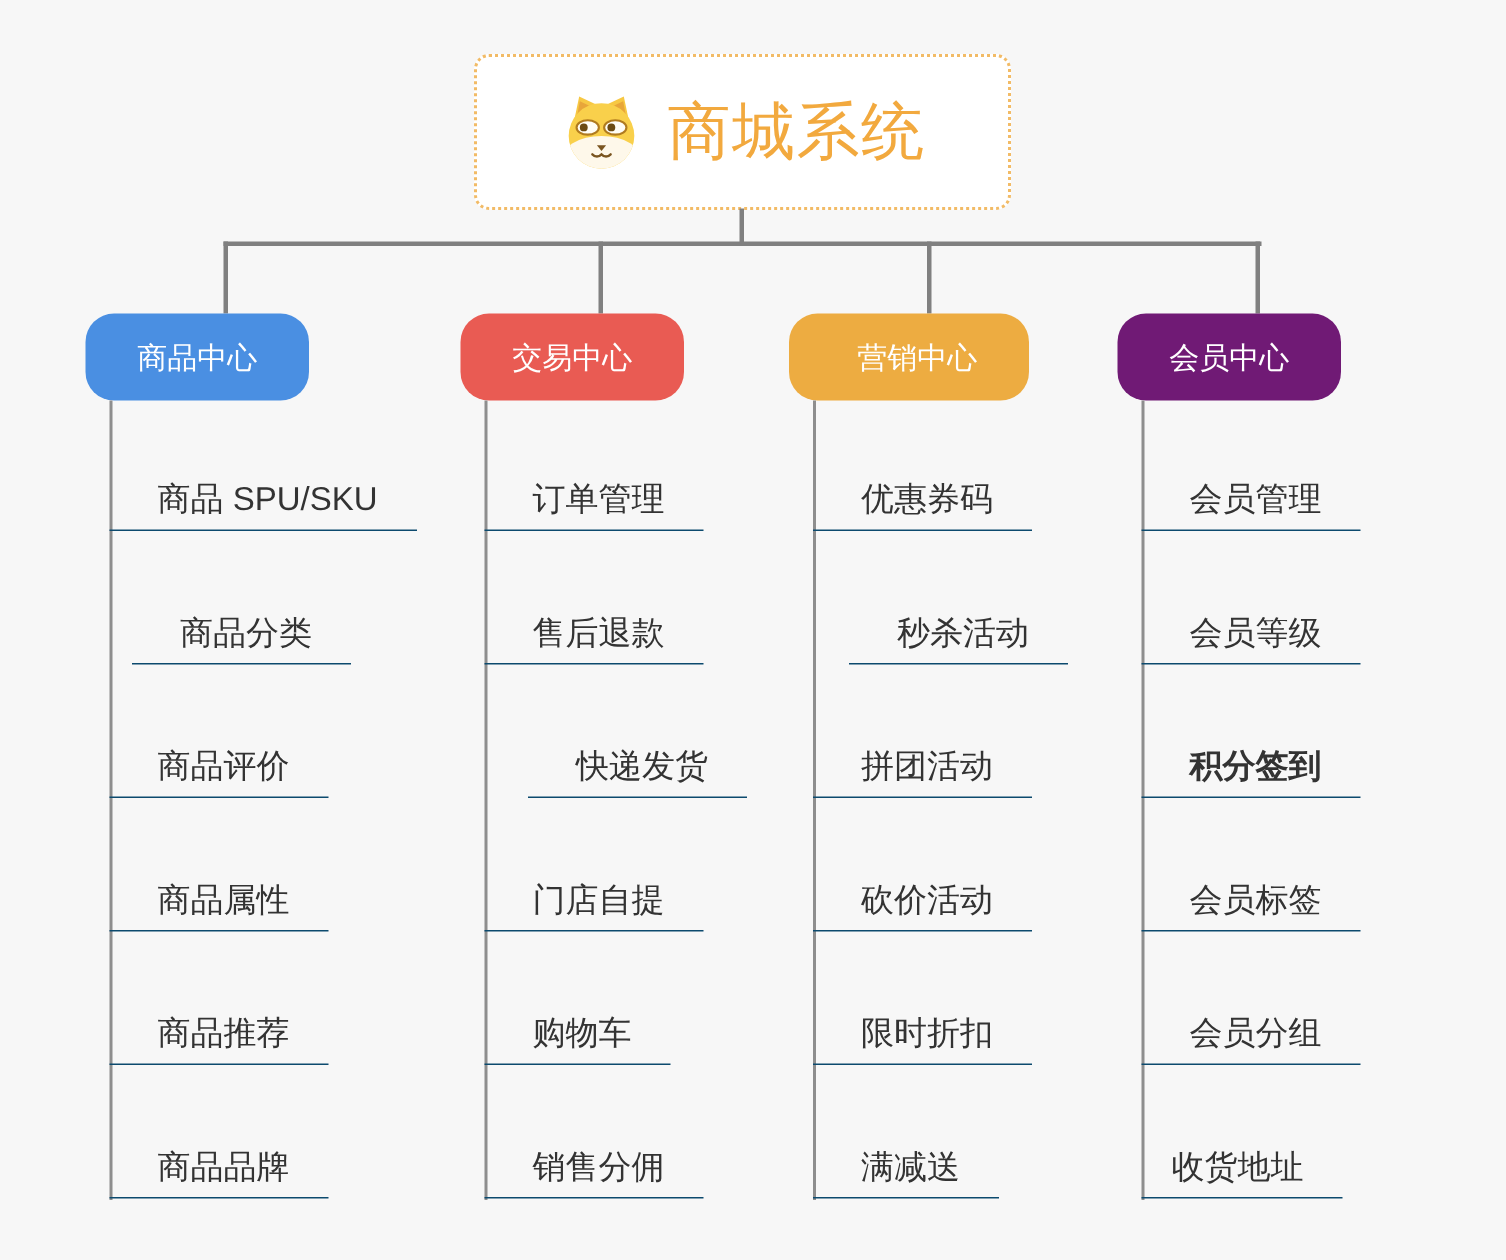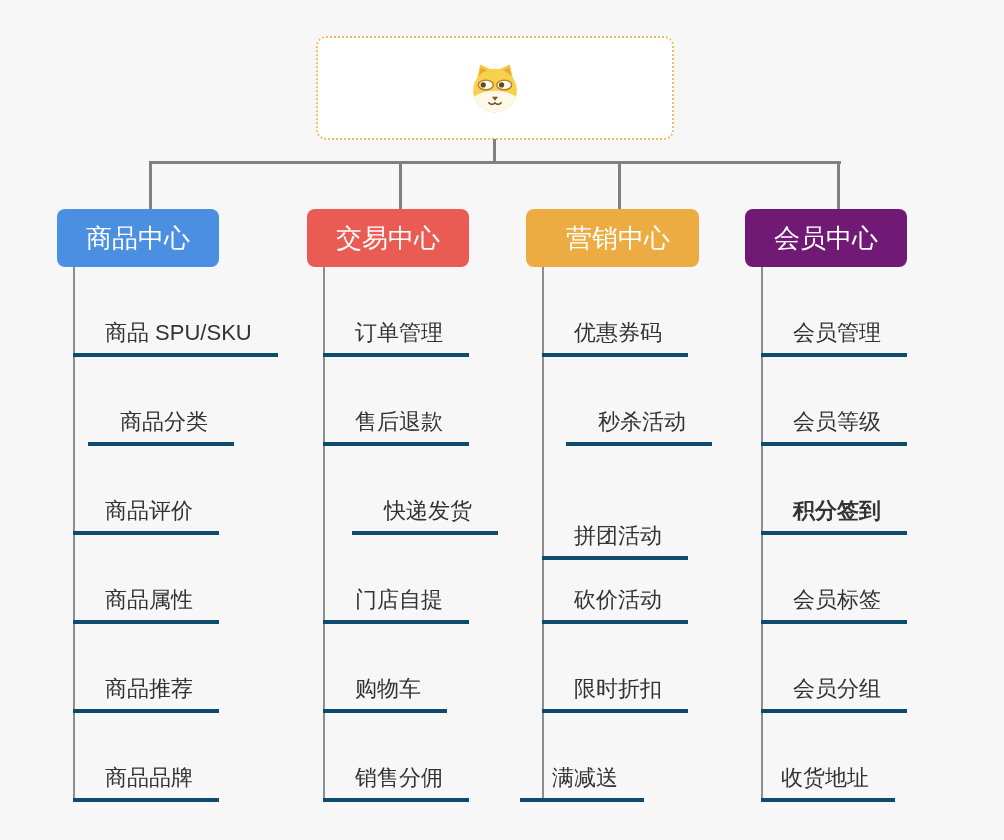--- a/index.html
+++ b/index.html
@@ -25,41 +25,41 @@
     letter-spacing:1px;
     color:#F2A93E;
     white-space:nowrap;
   }
 
   
   .conn{position:absolute;background:#808080;}
 
   
   .branch-node{
-    position:absolute;top:209px;width:162px;height:58px;
-    border-radius:8px;
+    position:absolute;top:209px;width:149px;height:58px;
+    border-radius:19px;
     display:flex;align-items:center;justify-content:center;
-    color:#FFFFFF;font-size:26px;
+    color:#FFFFFF;font-size:20px;
     white-space:nowrap;
     cursor:default;
   }
 
   
   .vline{position:absolute;width:2px;background:#8E8E8E;}
 
   
   .leaf{
     position:absolute;
     width:max-content;
     height:38px;
     line-height:36px;
     font-size:22px;
     color:#333333;
     padding:0 26px 0 32px;
-    border-bottom:4px solid #0c4a6e;
+    border-bottom:1px solid #0c4a6e;
     white-space:nowrap;
   }
 </style>
 </head>
 <body>
 
 <div id="canvas">
 
   <div class="root-node">
     <svg width="56" height="56" viewBox="0 0 64 64" aria-hidden="true">
@@ -78,20 +78,21 @@
       <ellipse cx="32" cy="54" rx="31" ry="19" fill="#FEF8EA" clip-path="url(#headClip)"></ellipse>
 
       <ellipse cx="21.5" cy="28.5" rx="8.5" ry="5.5" fill="#FFFDF5" stroke="#B07B1F" stroke-width="1.6"></ellipse>
       <ellipse cx="42.5" cy="28.5" rx="8.5" ry="5.5" fill="#FFFDF5" stroke="#B07B1F" stroke-width="1.6"></ellipse>
       <circle cx="18.5" cy="28.5" r="3" fill="#6B4A12"></circle>
       <circle cx="39.5" cy="28.5" r="3" fill="#6B4A12"></circle>
 
       <path d="M28.5 42 h7 l-3.5 4.5 Z" fill="#7A5520"></path>
       <path d="M25 49 q3.5 3.5 7 0 q3.5 3.5 7 0" stroke="#7A5520" stroke-width="1.8" fill="none" stroke-linecap="round"></path>
     </svg>
+    <span class="root-title">商城系统</span>
   </div>
 
   <div class="conn" style="left:493px;top:139px;width:3px;height:23px;"></div>
   <div class="conn" style="left:149px;top:161px;width:692px;height:3px;"></div>
 
   <div id="branches">
       <div class="conn" style="left: 149px; top: 161px; width: 3px; height: 48px;"></div>
       <div class="branch-node" style="left: 57px; background: rgb(74, 143, 226);">商品中心</div>
       <div class="vline" style="left: 73px; top: 267px; height: 533px;"></div>
       <div class="leaf" style="left: 73px; top: 315px;">商品 SPU/SKU</div>
@@ -107,24 +108,24 @@
       <div class="leaf" style="left: 323px; top: 404px;">售后退款</div>
       <div class="leaf" style="left: 323px; top: 493px; margin-left: 29px;">快递发货</div>
       <div class="leaf" style="left: 323px; top: 582px;">门店自提</div>
       <div class="leaf" style="left: 323px; top: 671px;">购物车</div>
       <div class="leaf" style="left: 323px; top: 760px;">销售分佣</div>
       <div class="conn" style="left: 618px; top: 161px; width: 3px; height: 48px;"></div>
       <div class="branch-node" style="left: 526px; background: rgb(237, 172, 65); padding-left: 11px;">营销中心</div>
       <div class="vline" style="left: 542px; top: 267px; height: 533px;"></div>
       <div class="leaf" style="left: 542px; top: 315px;">优惠券码</div>
       <div class="leaf" style="left: 542px; top: 404px; margin-left: 24px;">秒杀活动</div>
-      <div class="leaf" style="left: 542px; top: 518px;">拼团活动</div>
+      <div class="leaf" style="left: 542px; top: 493px;">拼团活动</div>
       <div class="leaf" style="left: 542px; top: 582px;">砍价活动</div>
       <div class="leaf" style="left: 542px; top: 671px;">限时折扣</div>
-      <div class="leaf" style="left: 520px; top: 760px;">满减送</div>
+      <div class="leaf" style="left: 542px; top: 760px;">满减送</div>
       <div class="conn" style="left: 837px; top: 161px; width: 3px; height: 48px;"></div>
       <div class="branch-node" style="left: 745px; background: #701a75;">会员中心</div>
       <div class="vline" style="left: 761px; top: 267px; height: 533px;"></div>
       <div class="leaf" style="left: 761px; top: 315px;">会员管理</div>
       <div class="leaf" style="left: 761px; top: 404px;">会员等级</div>
       <div class="leaf" style="left: 761px; top: 493px; font-weight: bold;">积分签到</div>
       <div class="leaf" style="left: 761px; top: 582px;">会员标签</div>
       <div class="leaf" style="left: 761px; top: 671px;">会员分组</div>
       <div class="leaf" style="left: 761px; top: 760px; padding-left: 20px;">收货地址</div>
     </div>

